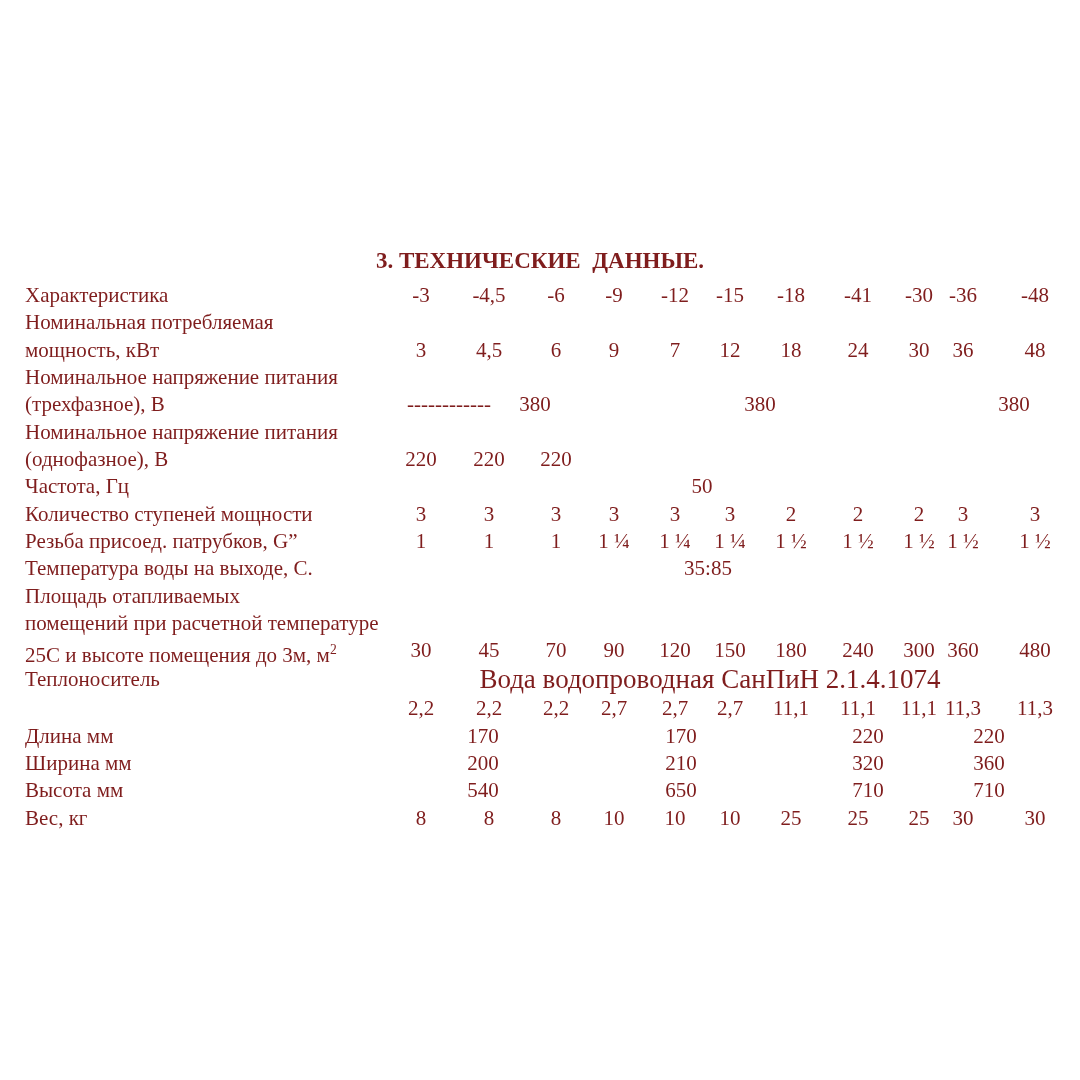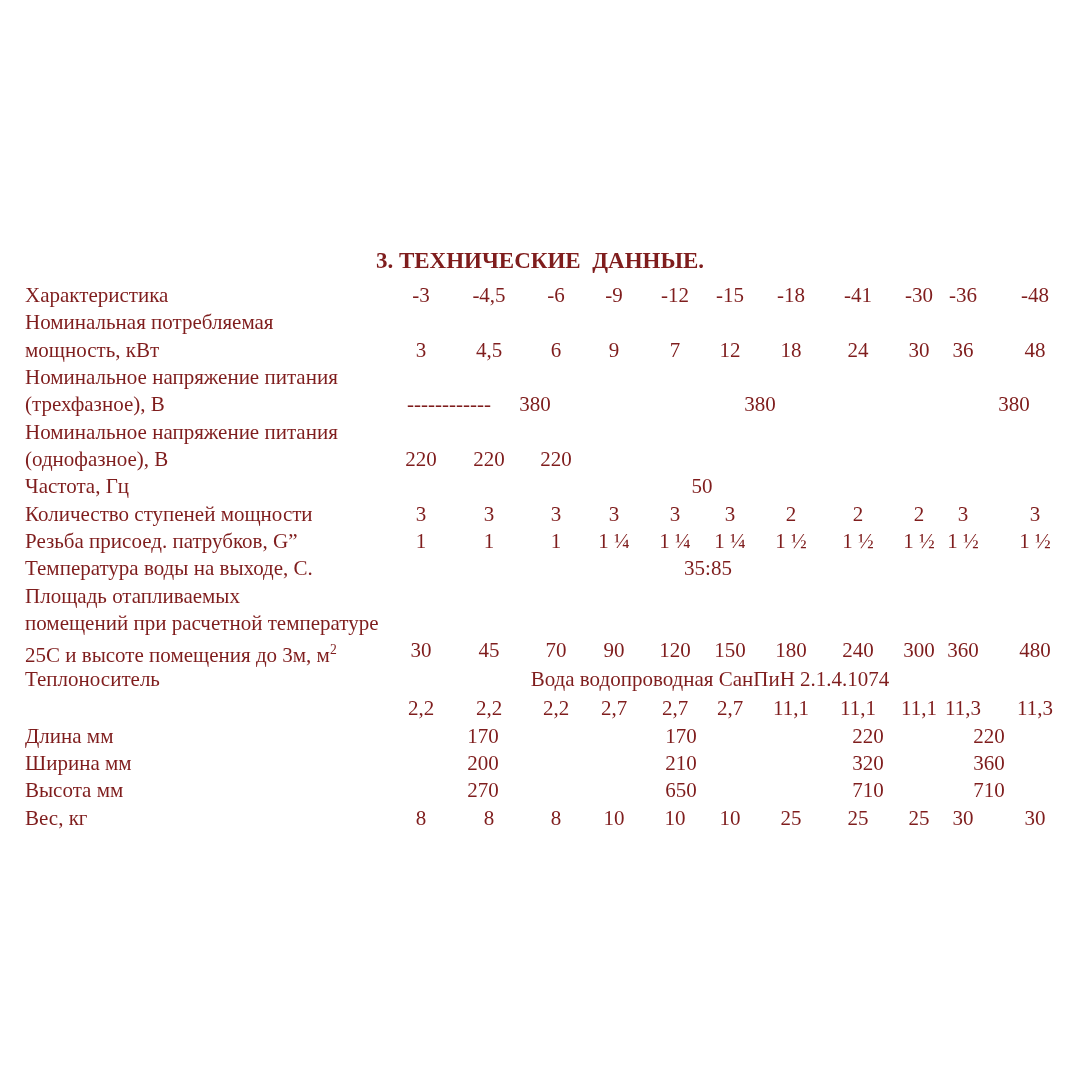--- a/index.html
+++ b/index.html
@@ -4,21 +4,21 @@
 <style>
   html,body{margin:0;padding:0;background:#ffffff;}
   #page{position:relative;width:1080px;height:1080px;background:#ffffff;color:#7f1d1d;
         font-family:"Liberation Serif",serif;overflow:hidden;}
   .title{position:absolute;left:0;width:1080px;text-align:center;
          font-size:23px;font-weight:bold;white-space:pre;}
   .line{position:absolute;left:0;width:1080px;height:28px;font-size:21px;line-height:28px;}
   .lbl{position:absolute;left:25px;white-space:nowrap;}
   .v{position:absolute;transform:translateX(-50%);white-space:nowrap;text-align:center;}
   .ls{position:absolute;white-space:nowrap;}
-  .big{font-size:21px;}
+  .big{font-size:27px;}
   sup{font-size:0.65em;}
 </style>
 </head>
 <body>
 
 <div id="page">
 
   <div class="title" style="top:248px">3. ТЕХНИЧЕСКИЕ  ДАННЫЕ.</div>
 
   <div class="line" style="top:281px">
@@ -166,21 +166,21 @@
   <div class="line" style="top:749px">
     <span class="lbl">Ширина мм</span>
     <span class="v" style="left:483px">200</span>
     <span class="v" style="left:681px">210</span>
     <span class="v" style="left:868px">320</span>
     <span class="v" style="left:989px">360</span>
   </div>
 
   <div class="line" style="top:776px">
     <span class="lbl">Высота мм</span>
-    <span class="v" style="left:483px">270</span>
+    <span class="v" style="left:483px">540</span>
     <span class="v" style="left:681px">650</span>
     <span class="v" style="left:868px">710</span>
     <span class="v" style="left:989px">710</span>
   </div>
 
   <div class="line" style="top:804px">
     <span class="lbl">Вес, кг</span>
     <span class="v" style="left:421px">8</span>
     <span class="v" style="left:489px">8</span>
     <span class="v" style="left:556px">8</span>

